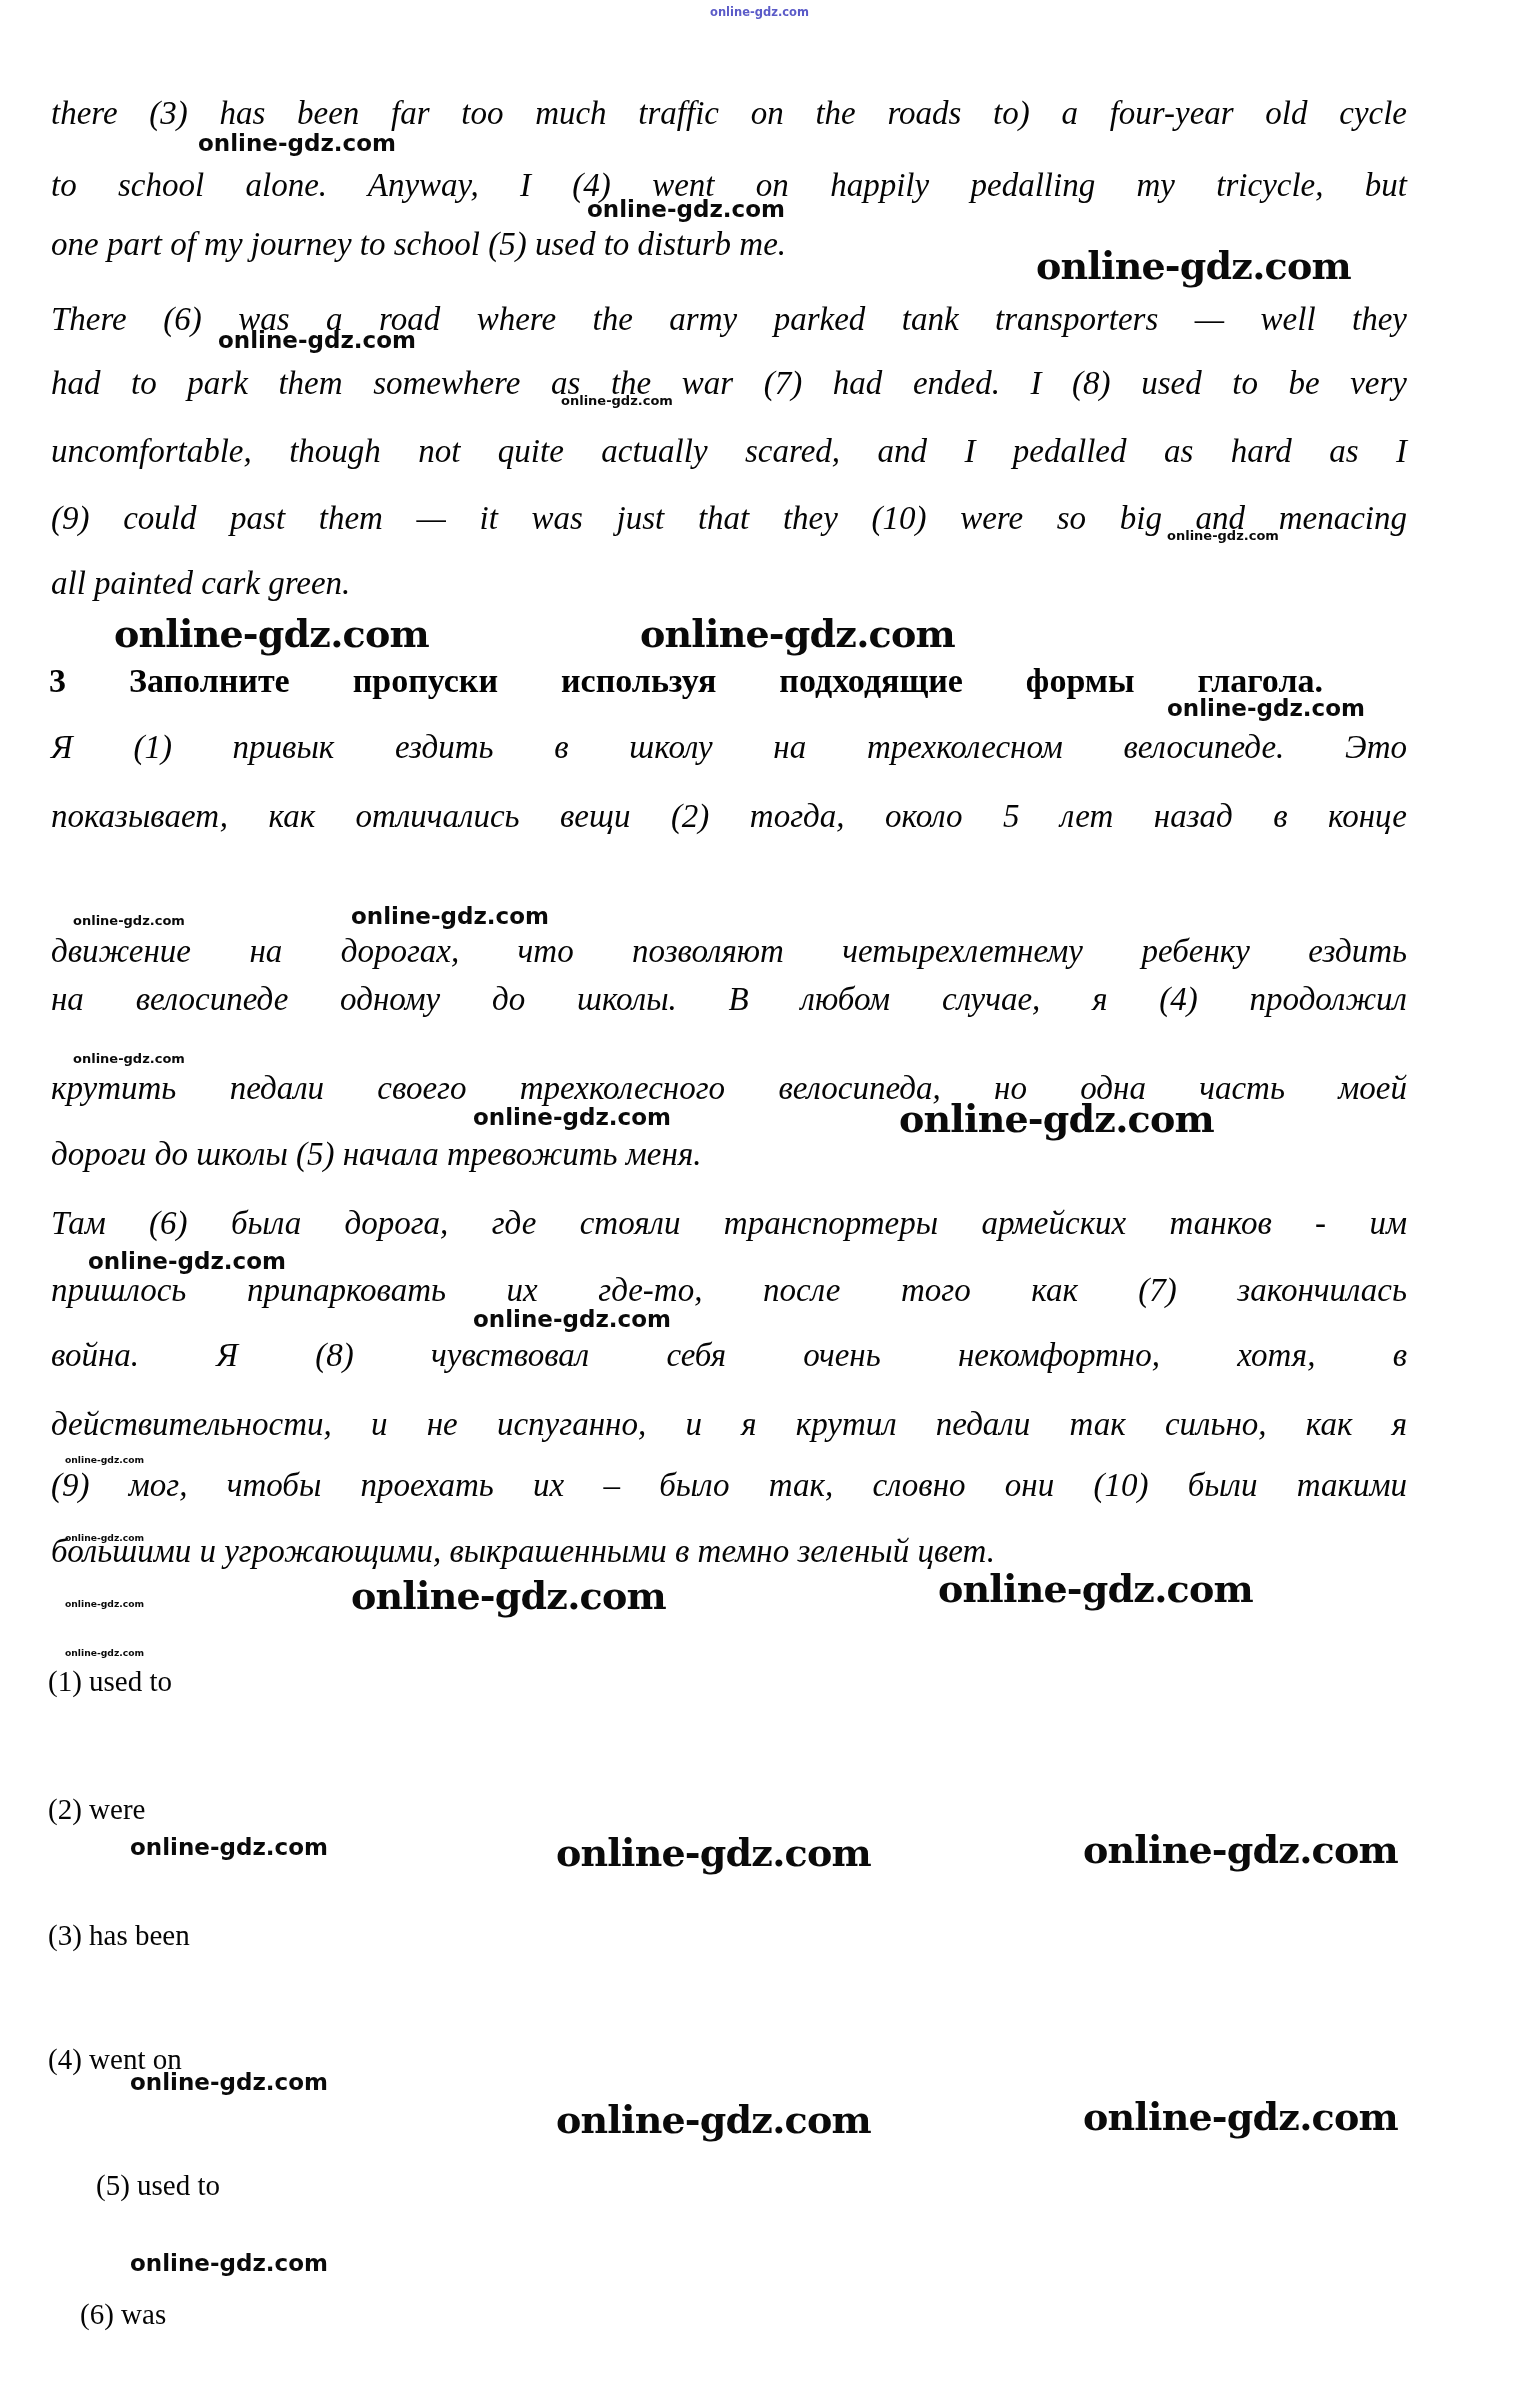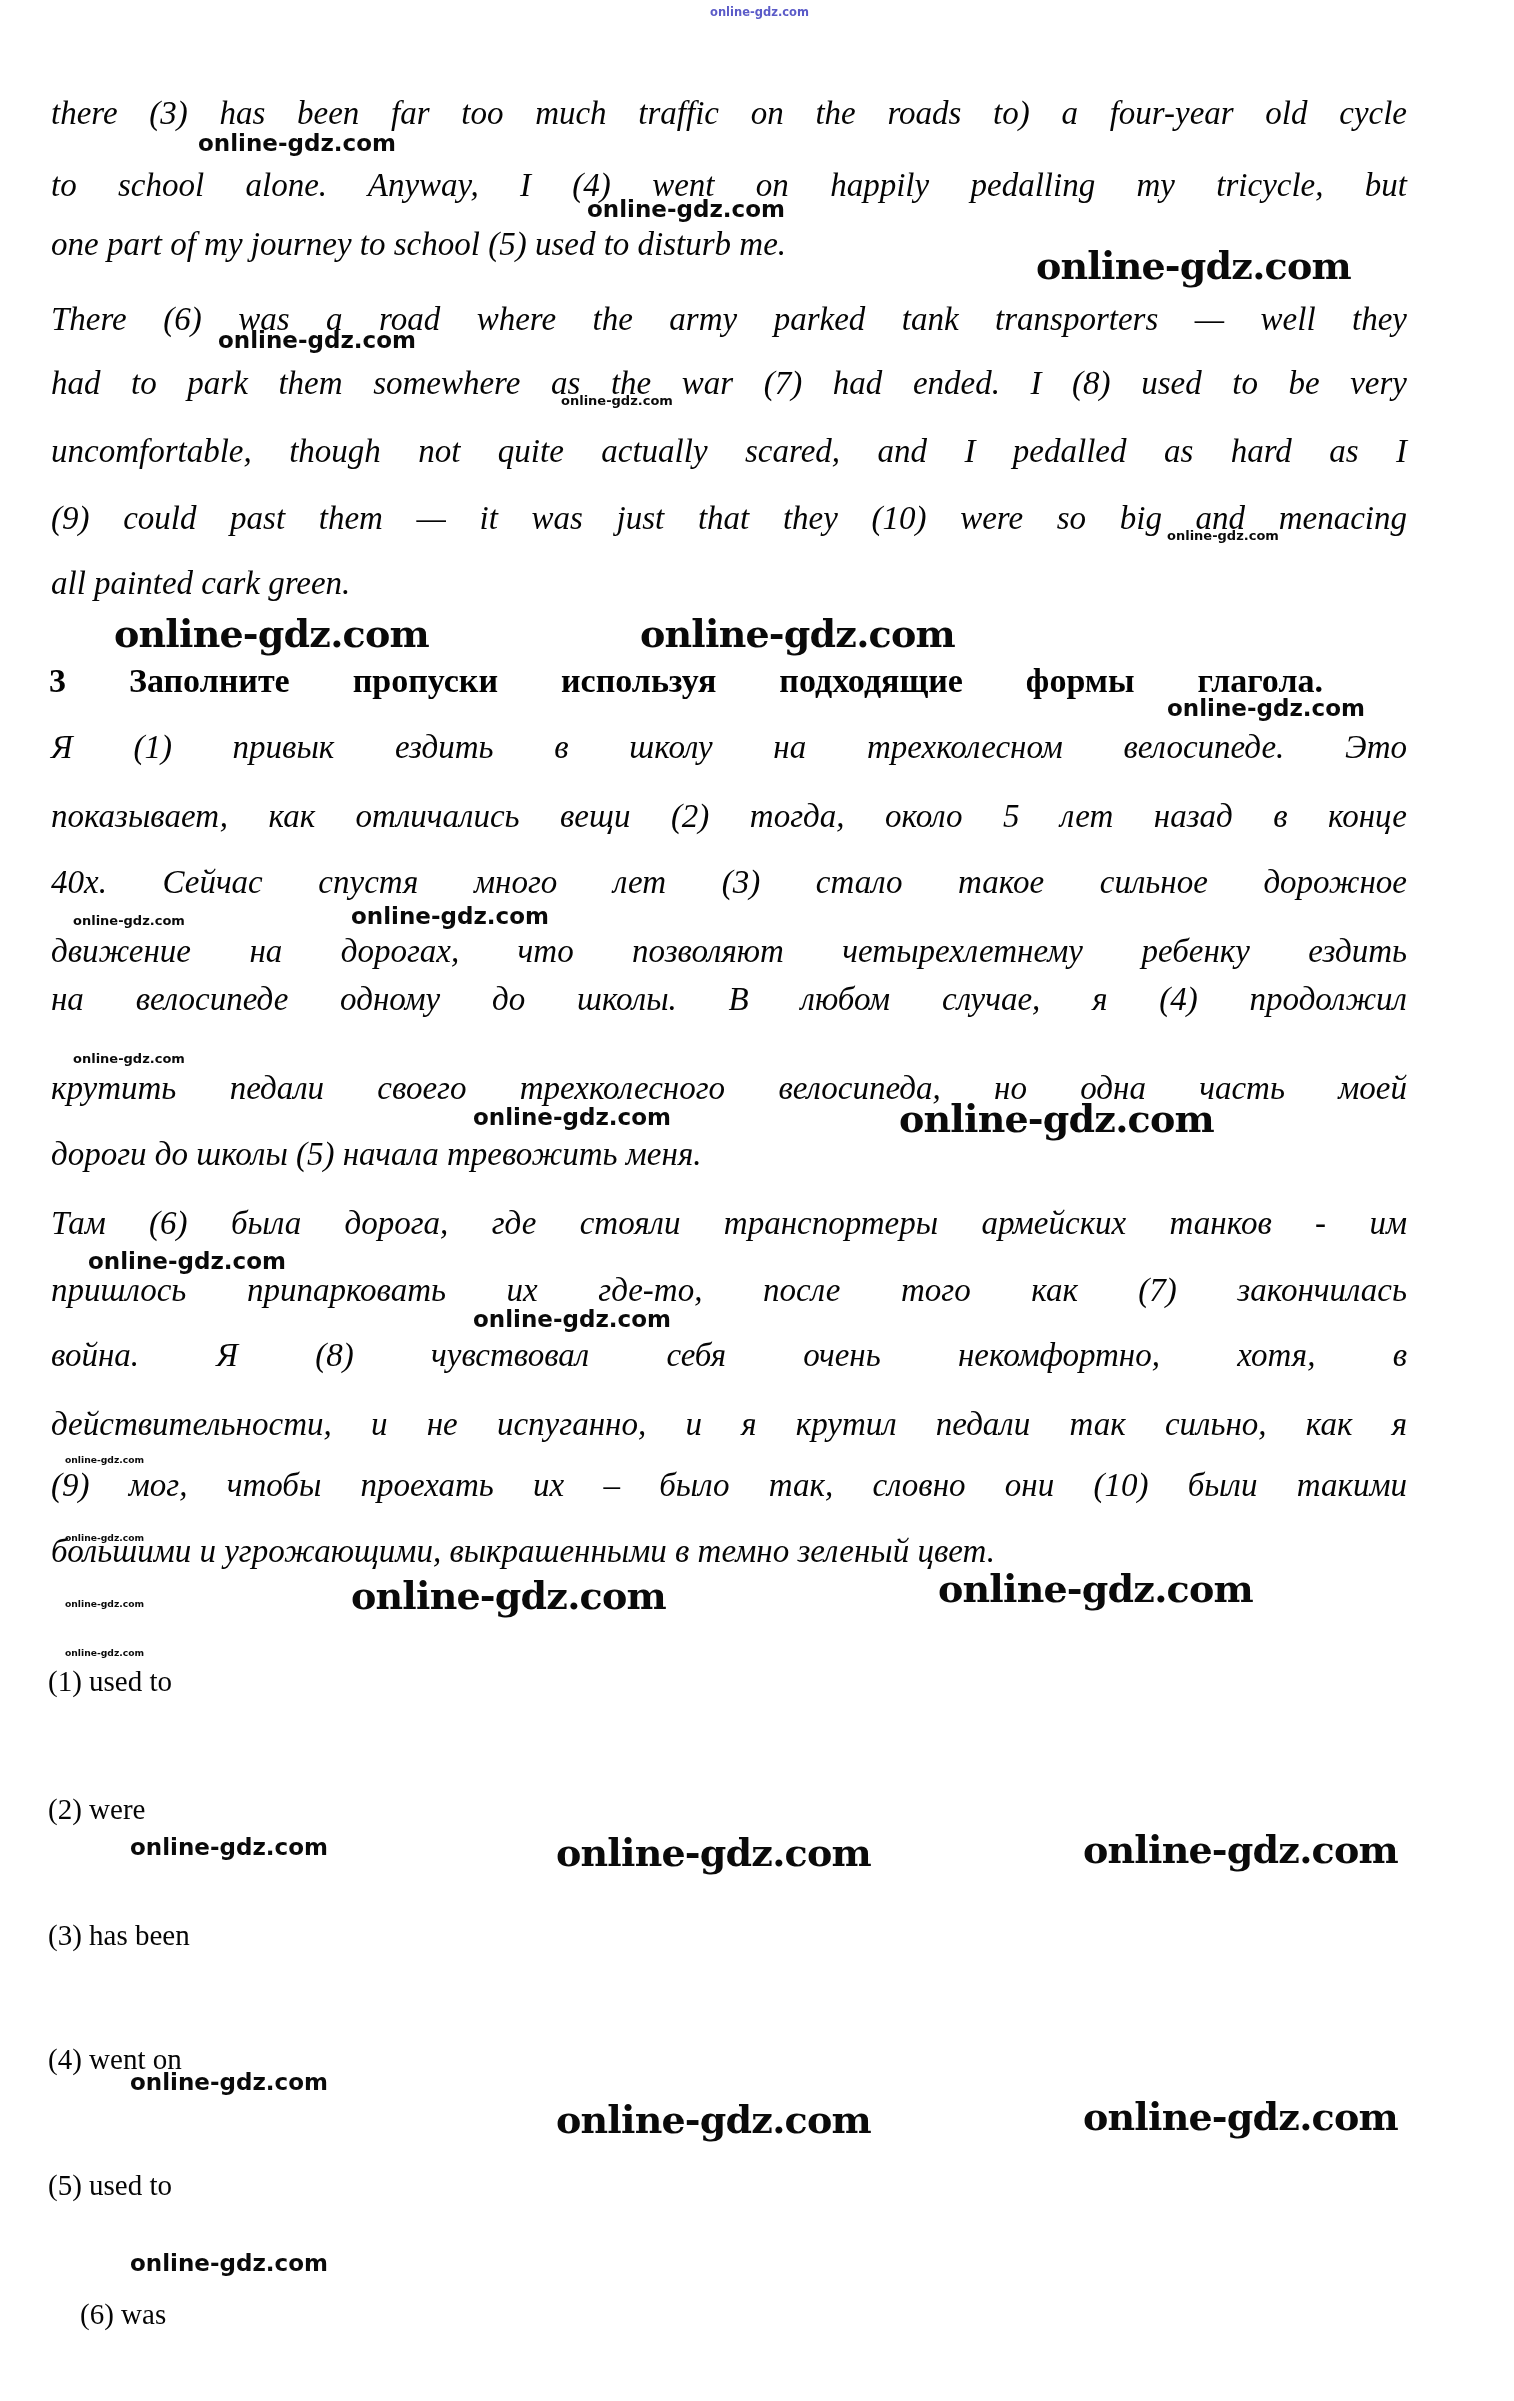--- a/index.html
+++ b/index.html
@@ -93,21 +93,20 @@
   <div class="wm wm-small" style="left:561px;  top:393px;">online-gdz.com</div>
   <div class="wm wm-small" style="left:1167px; top:528px;">online-gdz.com</div>
   <div class="wm wm-large" style="left:114px;  top:611px;">online-gdz.com</div>
   <div class="wm wm-large" style="left:640px;  top:611px;">online-gdz.com</div>
 
   <div class="heading">3 Заполните пропуски используя подходящие формы глагола.</div>
   <div class="wm wm-med" style="left:1167px; top:695px;">online-gdz.com</div>
 
   <div class="line just" style="top:729px;">Я (1) привык ездить в школу на трехколесном велосипеде. Это</div>
   <div class="line just" style="top:798px;">показывает, как отличались вещи (2) тогда, около 5 лет назад в конце</div>
-  <div class="line just" style="top:864px;">40х. Сейчас спустя много лет (3) стало такое сильное дорожное</div>
   <div class="line just" style="top:933px;">движение на дорогах, что позволяют четырехлетнему ребенку ездить</div>
   <div class="line just" style="top:957px;margin-top:24px;">на велосипеде одному до школы. В любом случае, я (4) продолжил</div>
   <div class="line just" style="top:1070px;">крутить педали своего трехколесного велосипеда, но одна часть моей</div>
   <div class="line" style="top:1136px;">дороги до школы (5) начала тревожить меня.</div>
   <div class="line just" style="top:1205px;">Там (6) была дорога, где стояли транспортеры армейских танков - им</div>
   <div class="line just" style="top:1272px;">пришлось припарковать их где-то, после того как (7) закончилась</div>
   <div class="line just" style="top:1337px;">война. Я (8) чувствовал себя очень некомфортно, хотя, в</div>
   <div class="line just" style="top:1406px;">действительности, и не испуганно, и я крутил педали так сильно, как я</div>
   <div class="line just" style="top:1467px;">(9) мог, чтобы проехать их – было так, словно они (10) были такими</div>
   <div class="line" style="top:1533px;">большими и угрожающими, выкрашенными в темно зеленый цвет.</div>
@@ -123,21 +122,21 @@
   <div class="wm wm-micro" style="left:65px;   top:1532px;">online-gdz.com</div>
   <div class="wm wm-large" style="left:351px;  top:1573px;">online-gdz.com</div>
   <div class="wm wm-large" style="left:938px; top:1566px;">online-gdz.com</div>
   <div class="wm wm-micro" style="left:65px;   top:1598px;">online-gdz.com</div>
   <div class="wm wm-micro" style="left:65px;   top:1647px;">online-gdz.com</div>
 
   <div class="answer" style="top:1665px;">(1) used to</div>
   <div class="answer" style="top:1793px;">(2) were</div>
   <div class="answer" style="top:1919px;">(3) has been</div>
   <div class="answer" style="top:2043px;">(4) went on</div>
-  <div class="answer" style="top:2169px;">(5) used to</div>
+  <div class="answer" style="top:2169px;margin-left:48px;">(5) used to</div>
   <div class="answer" style="top:2298px;margin-left:32px;">(6) was</div>
 
   <div class="wm wm-med" style="left:130px;  top:1834px;">online-gdz.com</div>
   <div class="wm wm-large" style="left:556px;  top:1830px;">online-gdz.com</div>
   <div class="wm wm-large" style="left:1083px; top:1827px;">online-gdz.com</div>
   <div class="wm wm-med" style="left:130px;  top:2069px;">online-gdz.com</div>
   <div class="wm wm-large" style="left:556px;  top:2097px;">online-gdz.com</div>
   <div class="wm wm-large" style="left:1083px; top:2094px;">online-gdz.com</div>
   <div class="wm wm-med" style="left:130px;  top:2250px;">online-gdz.com</div>
 

